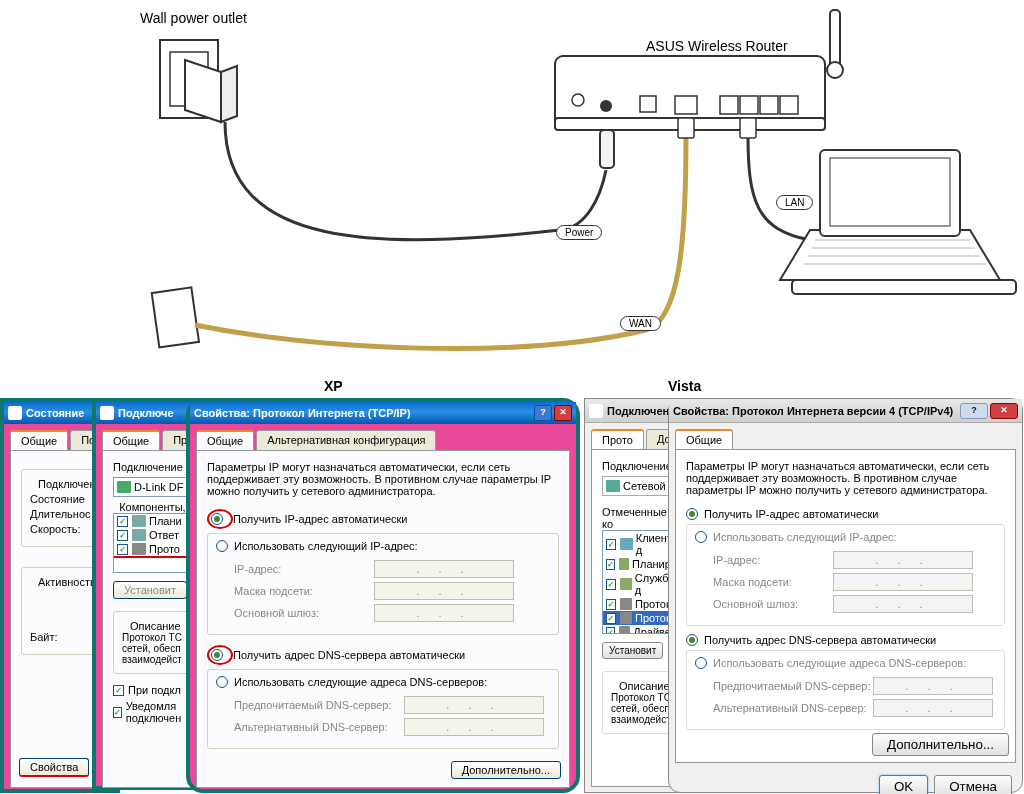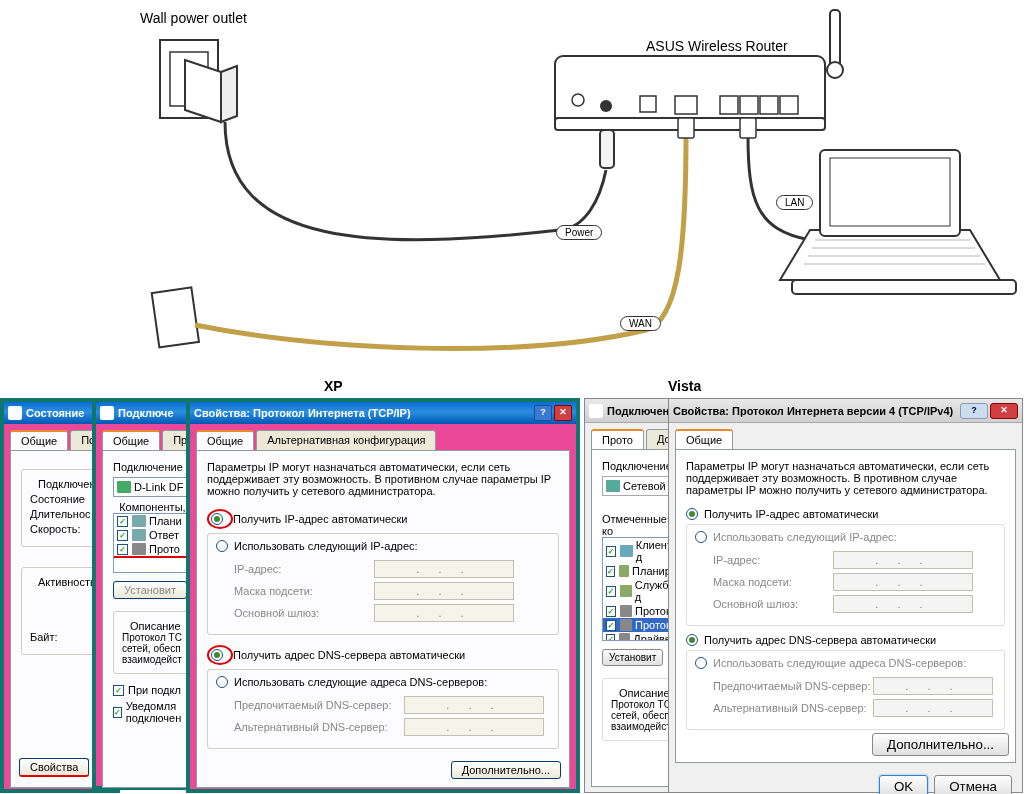--- a/index.html
+++ b/index.html
@@ -194,21 +194,21 @@
         <span class="chk checked"></span>
         <span>При подкл</span>
       </div>
     <div class="radio-row">
         <span class="chk checked"></span>
         <span>Уведомля подключен</span>
       </div>
   </div>
 </div>
 
-<div class="win" style="top:398px; left:186px; width:394px; height:395px;">
+<div class="win" style="top:398px; left:186px; width:394px; height:395px;border-radius:17px;">
   <div class="titlebar">
     <span>Свойства: Протокол Интернета (TCP/IP)</span>
     <div class="win-buttons">
       <div class="win-btn help">?</div>
       <div class="win-btn">✕</div>
     </div>
   </div>
   <div class="tabs">
     <div class="tab active">Общие</div>
     <div class="tab">Альтернативная конфигурация</div>
@@ -274,21 +274,21 @@
   <div class="tabs">
     <div class="tab active" style="background:#fff">Прото</div>
     <div class="tab">Доступ</div>
   </div>
   <div class="tab-panel" style="background:#fff;height:338px;">
     <div>Подключение ч</div>
     <div style="background:#fff;border:1px solid #aaa;padding:3px;margin:4px 0;display:flex;align-items:center;">
       <span class="mini-icon" style="background:#5a9"></span>
       <span>Сетевой</span>
     </div>
-    <div style="margin-top:17px;">Отмеченные ко</div>
+    <div style="margin-top:10px;">Отмеченные ко</div>
     <div class="listbox" style="height:104px;">
       <div class="list-item">
           <span class="chk checked"></span>
           <span class="mini-icon" style="background:#6ab"></span>
           <span>Клиент д</span>
         </div>
       <div class="list-item">
           <span class="chk checked"></span>
           <span class="mini-icon" style="background:#8a6"></span>
           <span>Планиро</span>
@@ -316,21 +316,21 @@
 
     </div>
     <button class="btn-vista" style="margin-top:8px;font-size:10px;padding:2px 6px;">Установит</button>
     <div class="fieldset fieldset-vista" style="margin-top:12px;">
       <span class="grp-title" style="background:#fff">Описание</span>
       <div style="font-size:10px;">Протокол TC сетей, обесп взаимодейст</div>
     </div>
   </div>
 </div>
 
-<div class="win win-vista" style="top:398px; left:668px; width:355px; height:395px;">
+<div class="win win-vista" style="top:398px; left:668px; width:355px; height:395px;border-radius:12px;">
   <div class="titlebar titlebar-vista">
     <span>Свойства: Протокол Интернета версии 4 (TCP/IPv4)</span>
     <div class="win-buttons">
       <div class="win-btn help win-btn-vista" style="background:#cde;color:#004;border-color:#89b">?</div>
       <div class="win-btn win-btn-vista">✕</div>
     </div>
   </div>
   <div class="tabs">
     <div class="tab active" style="background:#fff">Общие</div>
   </div>

